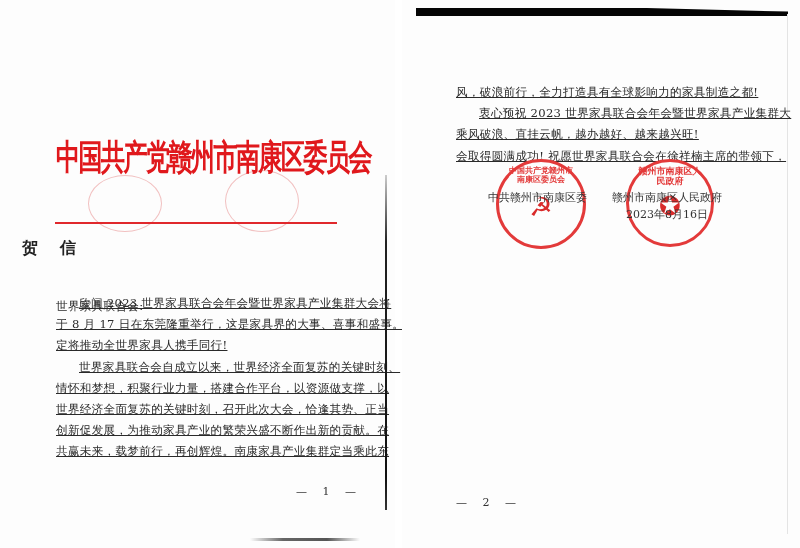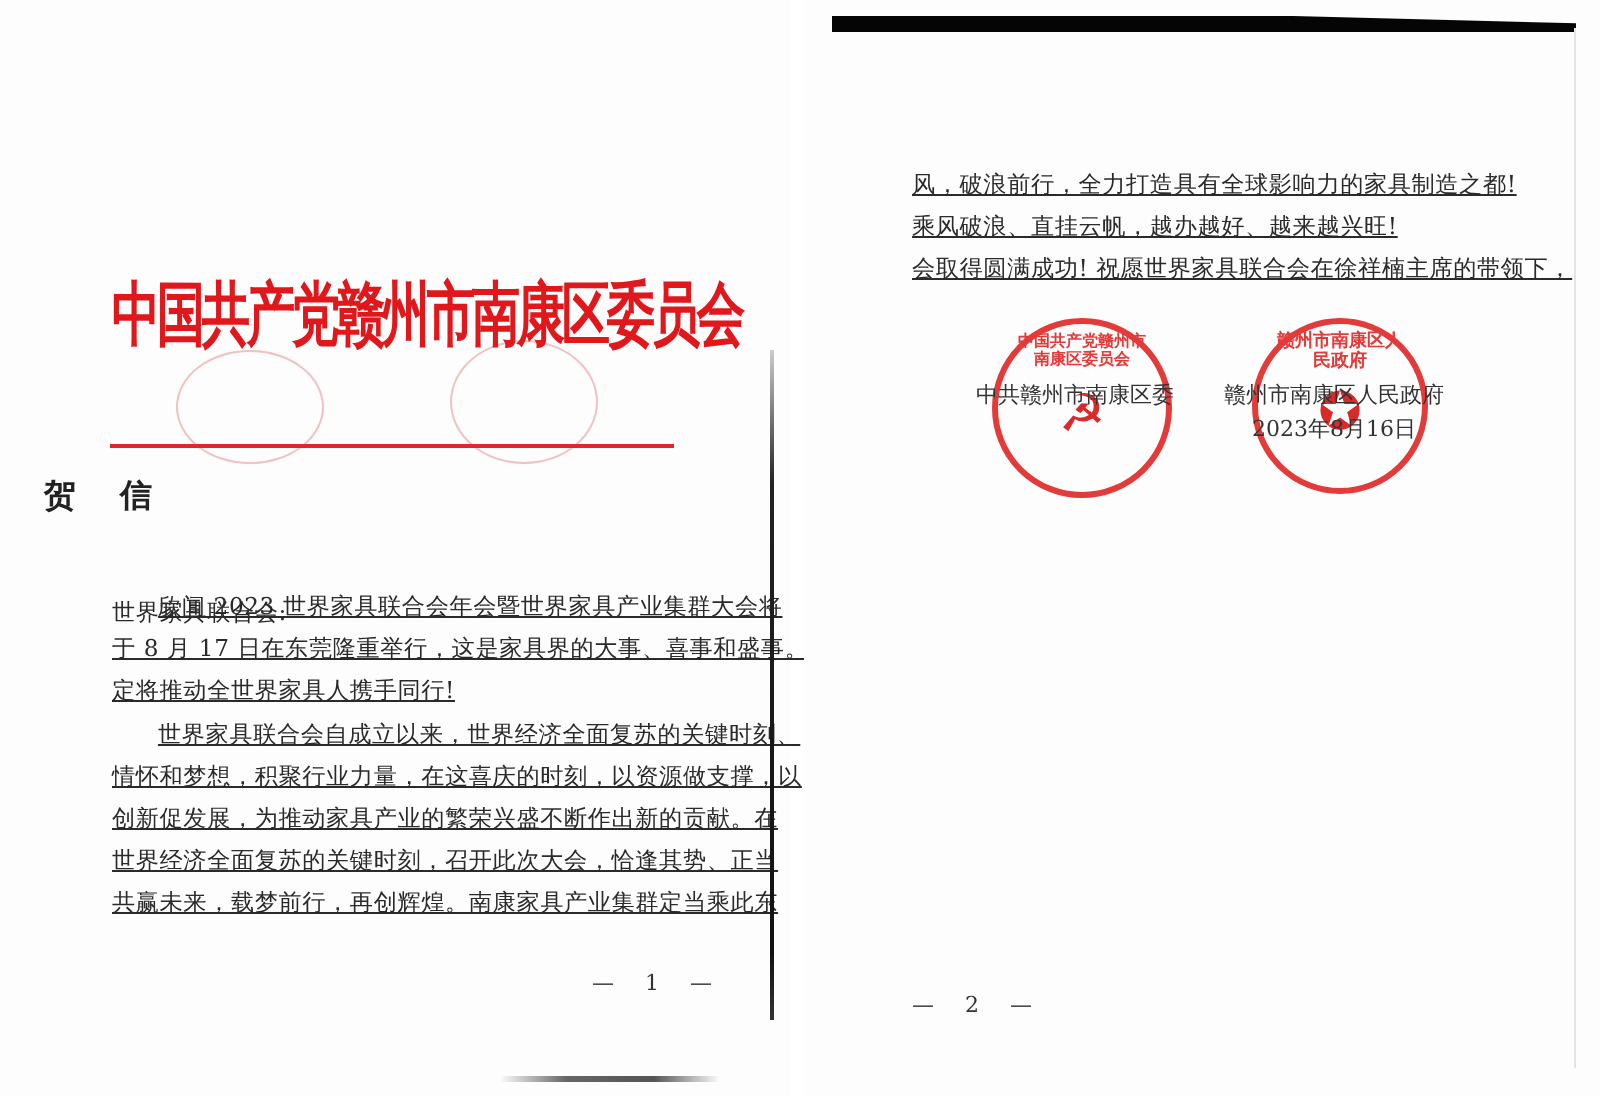--- a/index.html
+++ b/index.html
@@ -91,39 +91,40 @@
 
   <div class="letter-title">贺信</div>
 
   <div class="body-text salutation">世界家具联合会:</div>
 
   <div class="body-text p1">
     <span class="line indent">欣闻 2023 世界家具联合会年会暨世界家具产业集群大会将</span>
     <span class="line">于 8 月 17 日在东莞隆重举行，这是家具界的大事、喜事和盛事。</span>
     <span class="line">定将推动全世界家具人携手同行!</span>
     <span class="line indent">世界家具联合会自成立以来，世界经济全面复苏的关键时刻、</span>
-    <span class="line">情怀和梦想，积聚行业力量，在这喜庆的时刻，以资源做支撑，以</span>
+    <span class="line">情怀和梦想，积聚行业力量，搭建合作平台，以资源做支撑，以</span>
+    <span class="line">世界经济全面复苏的关键时刻，召开此次大会，恰逢其势、正当</span>
     <span class="line">创新促发展，为推动家具产业的繁荣兴盛不断作出新的贡献。在</span>
-    <span class="line">世界经济全面复苏的关键时刻，召开此次大会，恰逢其势、正当</span>
     <span class="line">共赢未来，载梦前行，再创辉煌。南康家具产业集群定当乘此东</span>
   </div>
 
   <div class="page-num pn1">— 1 —</div>
   <div class="shadow-bottom"></div>
 </div>
 
 <div class="divider-left"></div>
 <div class="divider-right"></div>
 
 <div class="page" id="page2"></div>
 <div class="top-bar"></div>
 <div class="right-edge"></div>
 
 <div class="body-text p2text">
   <span class="line">风，破浪前行，全力打造具有全球影响力的家具制造之都!</span>
+  <span class="line indent">衷心预祝 2023 世界家具联合会年会暨世界家具产业集群大</span>
   <span class="line">乘风破浪、直挂云帆，越办越好、越来越兴旺!</span>
   <span class="line">会取得圆满成功! 祝愿世界家具联合会在徐祥楠主席的带领下，</span>
 </div>
 
 <div class="seal seal1">
   <div class="seal-ring" style="font-size:8px;line-height:9px;">中国共产党赣州市南康区委员会</div>
   <div class="seal-emblem">☭</div>
 </div>
 <div class="seal seal2">
   <div class="seal-ring" style="font-size:9px;line-height:10px;">赣州市南康区人民政府</div>

